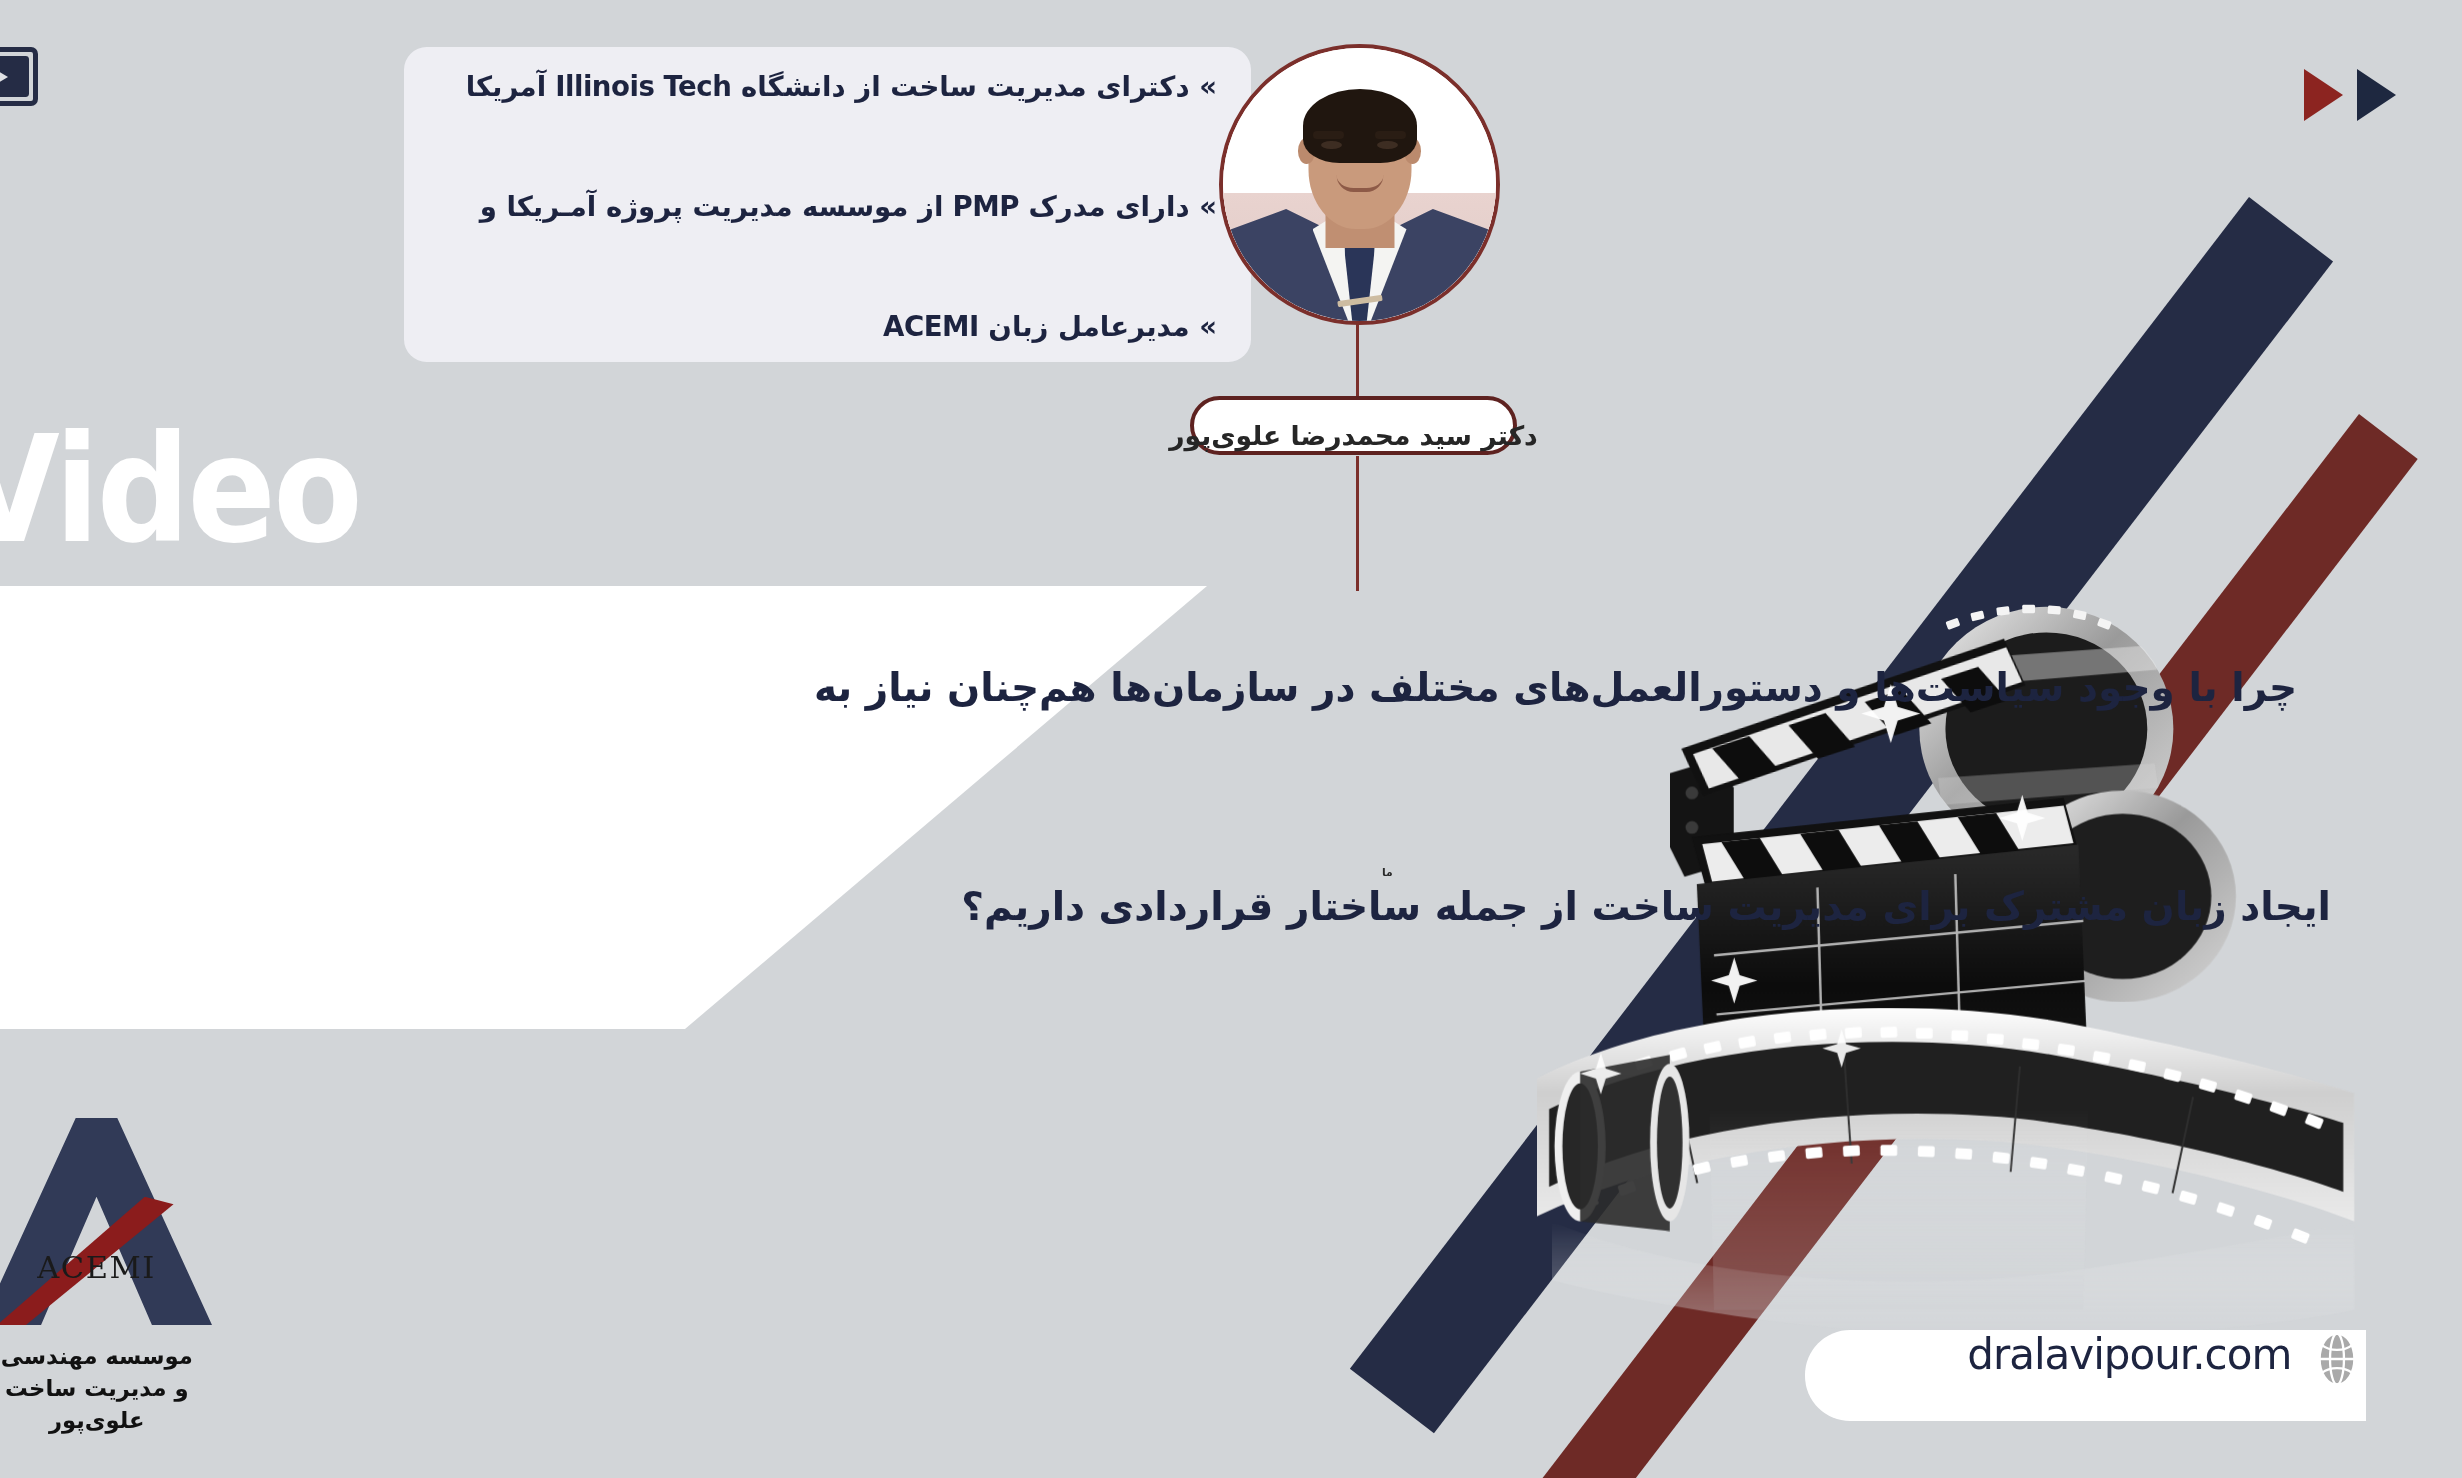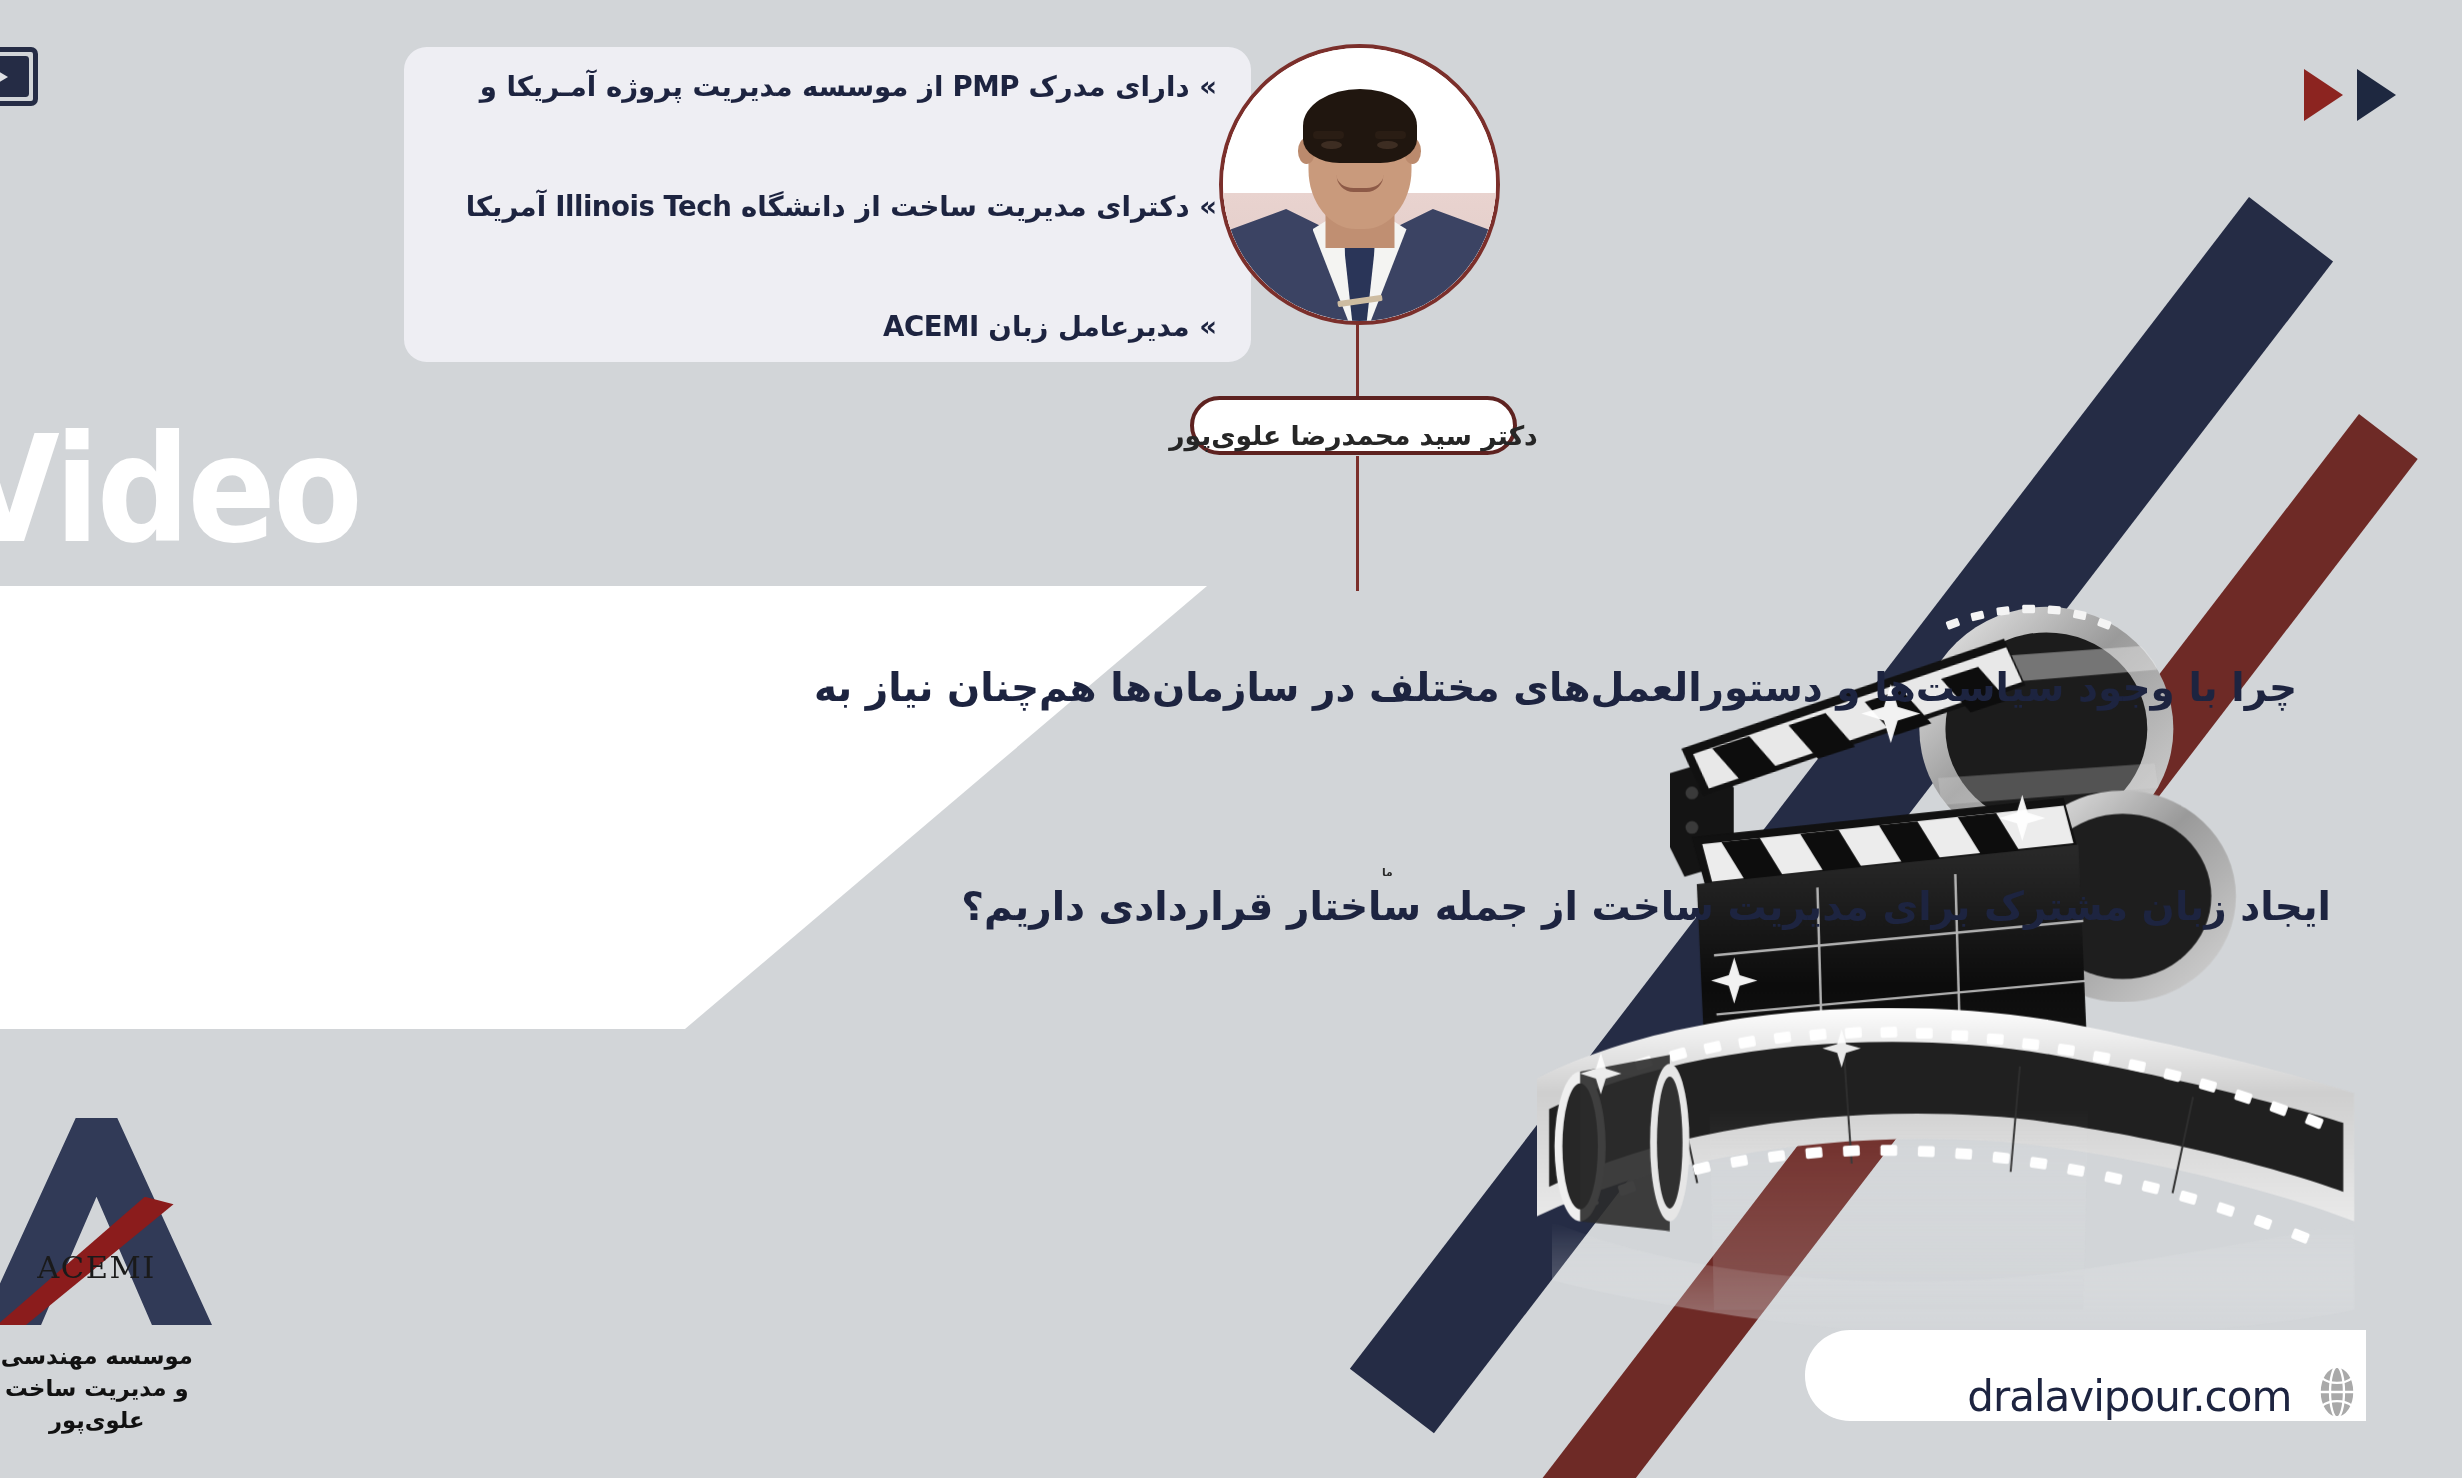--- a/index.html
+++ b/index.html
@@ -211,21 +211,21 @@
     font-size:22.7px;font-weight:700;color:#111;line-height:1.42;
   }
 
   
   .film-art{position:absolute;left:1689px;top:581px;width:837px;height:798px;z-index:7;}
 
   
   .site-badge{
     position:absolute;left:1972px;top:1330px;width:561px;height:91px;
     background:#ffffff;border-radius:45px 0 0 45px;
-    display:flex;align-items:flex-end;gap:16.7px;padding-left:29.5px;
+    display:flex;align-items:flex-start;gap:16.7px;padding-left:29.5px;
     z-index:14;
   }
   .site-badge .url{
     font-size:42px;color:#1d2440;letter-spacing:-1px;
     font-family:"DejaVu Sans","Liberation Sans",sans-serif;
     direction:ltr;
   }
 </style>
 </head>
 <body>
@@ -244,22 +244,22 @@
       <div class="tri"></div>
     </div>
   </div>
 
   <div class="arrows">
     <div class="arrow navy"></div>
     <div class="arrow red"></div>
   </div>
 
   <div class="bio-card">
+    <div class="bio-line">» دکترای مدیریت ساخت از دانشگاه Illinois Tech آمریکا</div>
     <div class="bio-line">» دارای مدرک PMP از موسسه مدیریت پروژه آمـریکا و</div>
-    <div class="bio-line">» دکترای مدیریت ساخت از دانشگاه Illinois Tech آمریکا</div>
     <div class="bio-line">» مدیرعامل زبان ACEMI</div>
   </div>
 
   <div class="portrait">
     <div class="sky"></div>
     <div class="lowerwash"></div>
     <div class="suit"></div>
     <div class="shirt"></div>
     <div class="tie"></div>
     <div class="tieclip"></div>

